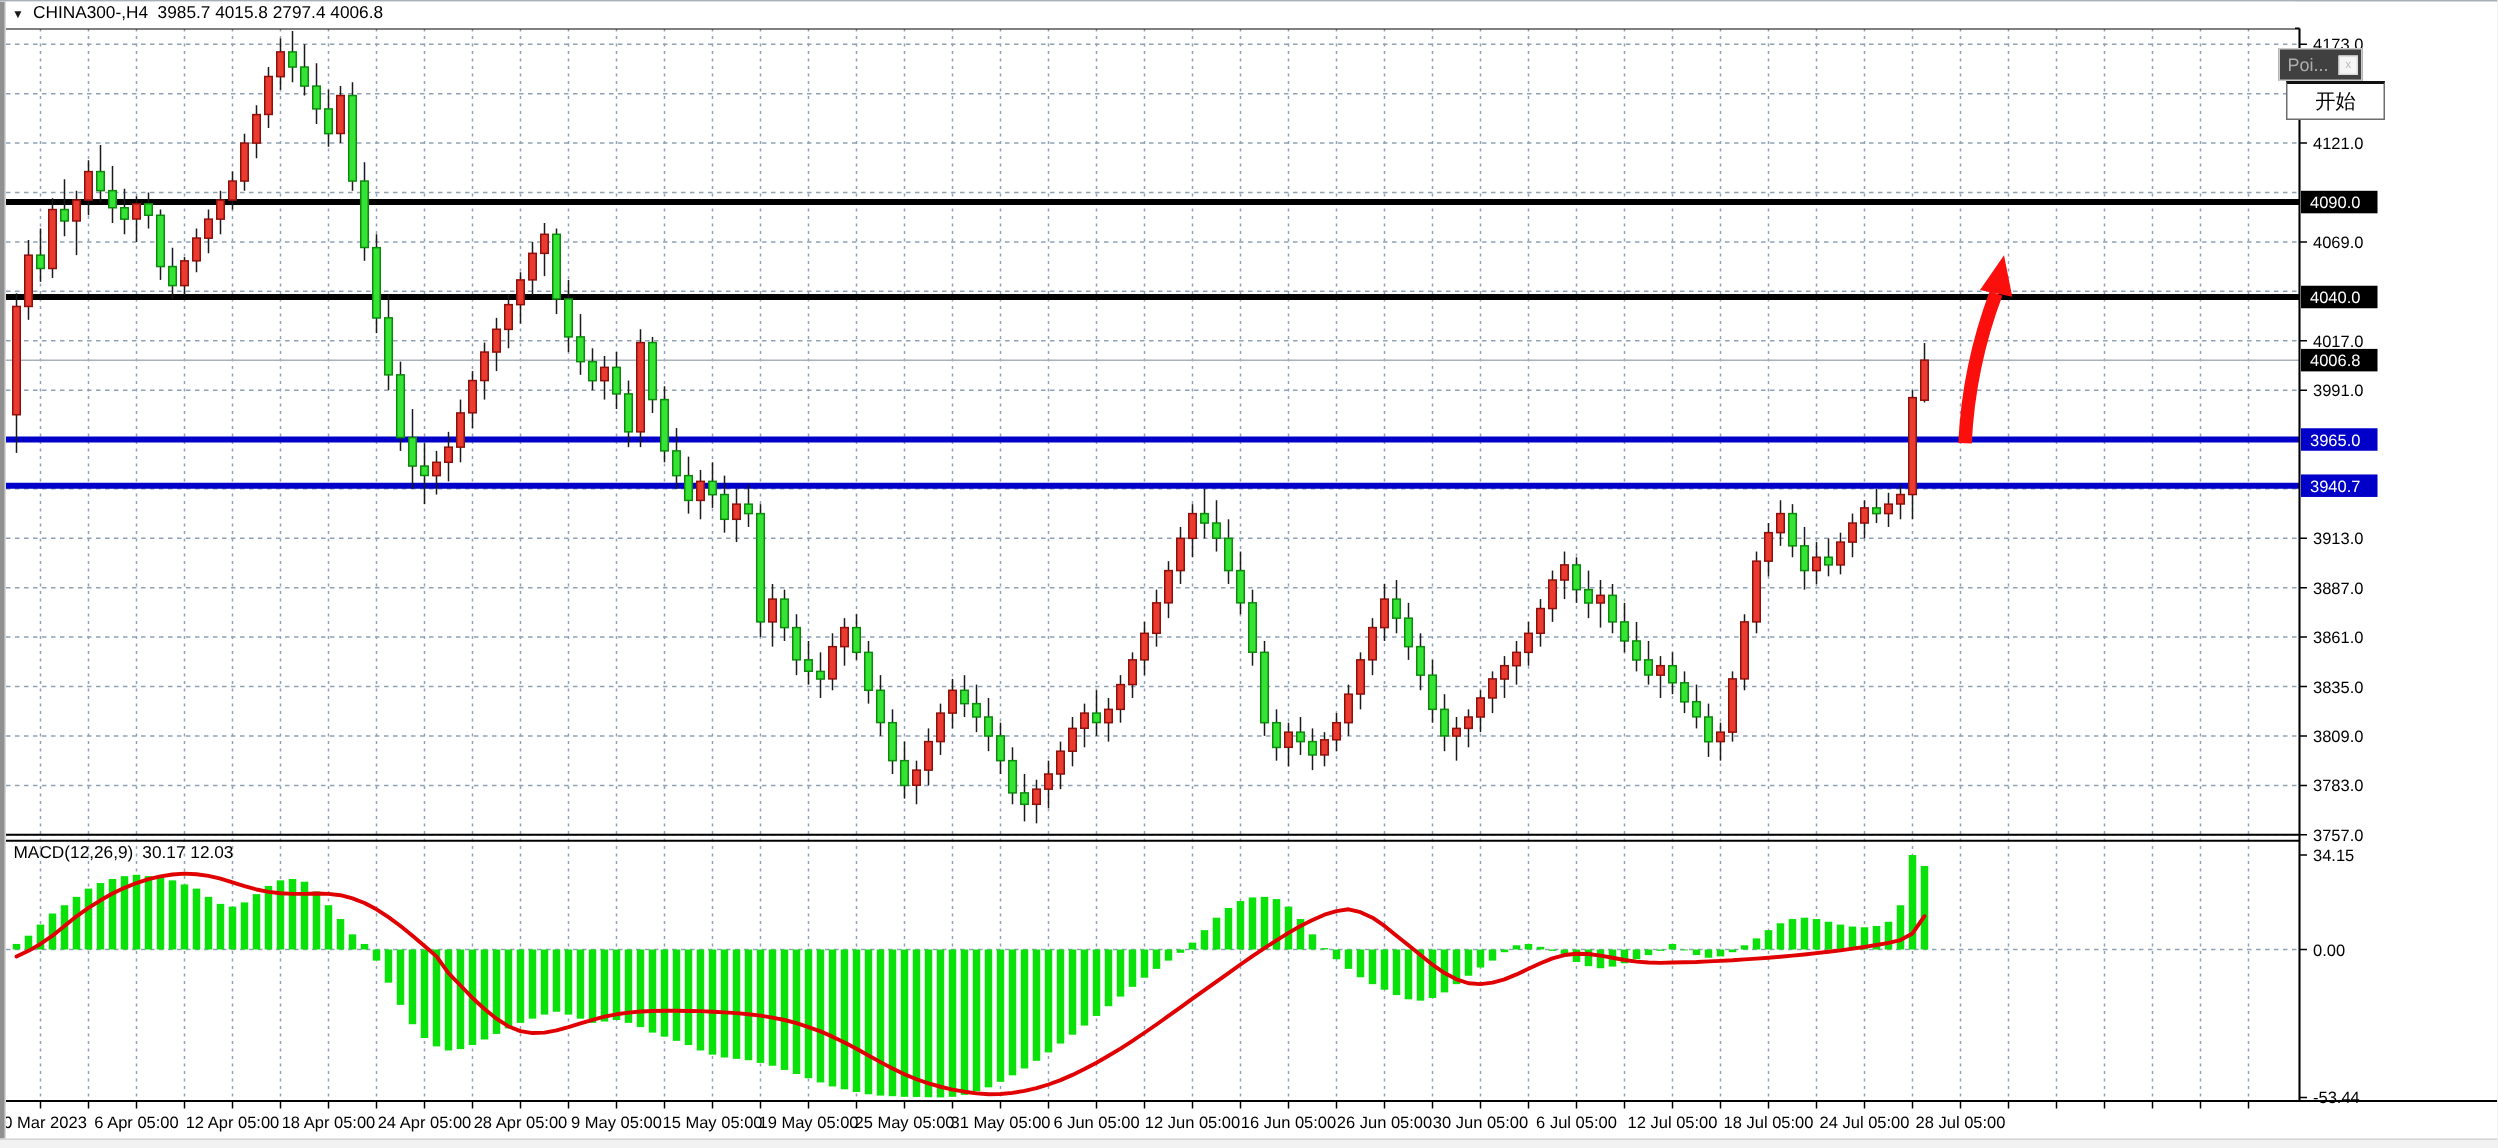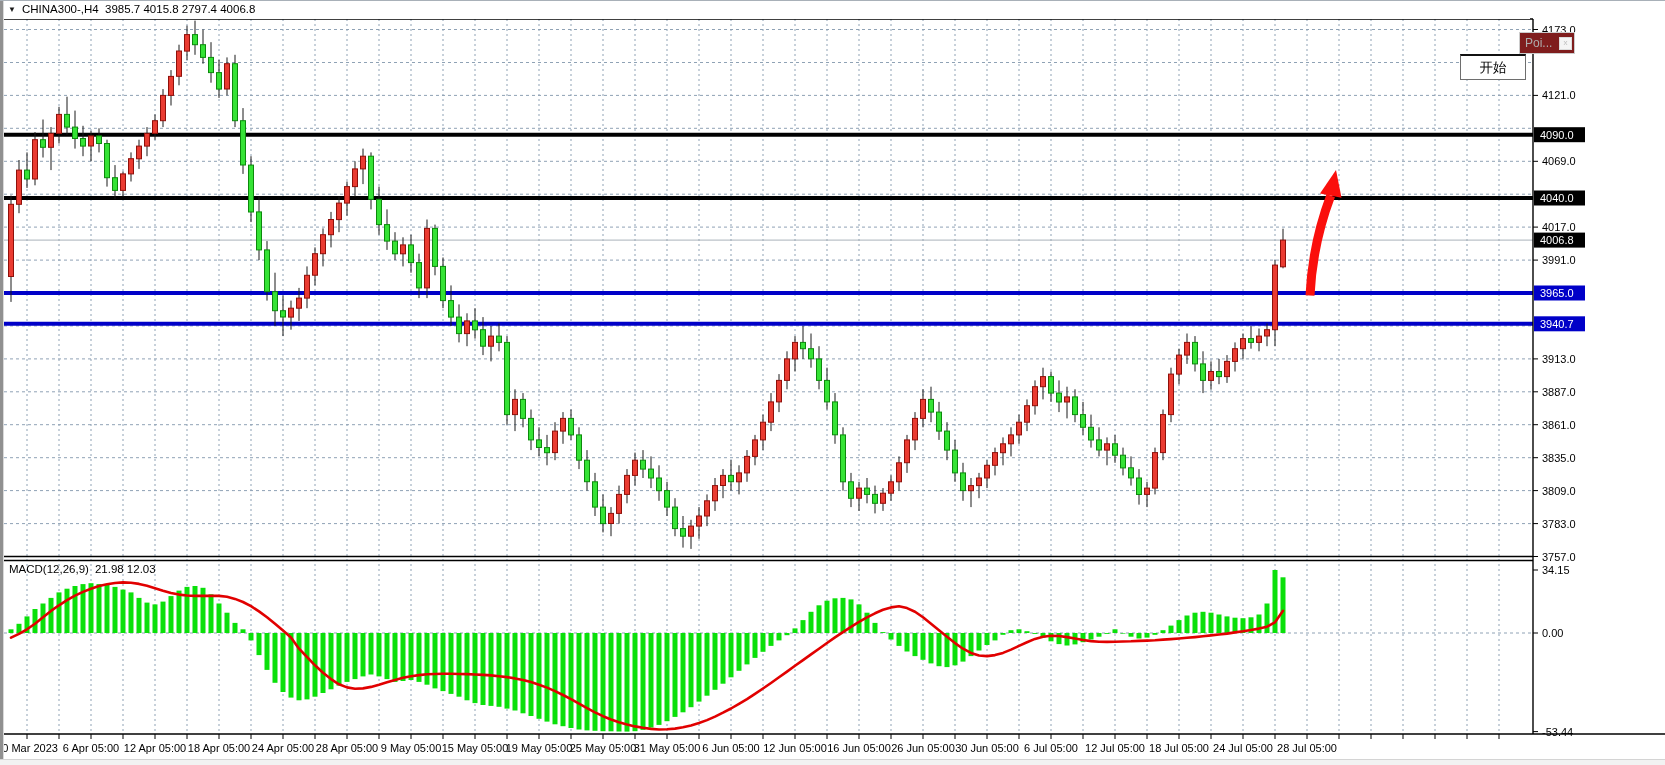--- a/index.html
+++ b/index.html
@@ -4,24 +4,24 @@
 <style>
 html,body{margin:0;padding:0;background:#e8e8e8}
 #app{position:relative;width:1665px;height:765px;background:#ffffff;font-family:"Liberation Sans",sans-serif;overflow:hidden;border-top:1px solid #a8b0b8}
 #chart-svg{position:absolute;left:0;top:0;display:block}
 .left-edge{position:absolute;left:0;top:0;width:3px;height:765px;background:#909090;border-right:1px solid #d9d9d9}
 .titlebar{position:absolute;left:0;top:0;width:1530px;height:18px;background:#fff}
 .title-drop{position:absolute;left:8px;top:4px;font-size:8px;color:#1a1a1a;line-height:10px}
 .title-text{position:absolute;left:22px;top:2px;font-size:11.5px;color:#000;white-space:pre}
 .macd-label{position:absolute;left:9px;top:562px;font-size:11.5px;color:#000}
 .macd-label .vals{margin-left:6px}
-.overlay{position:absolute;left:1519px;top:31px;width:56px;height:22px;background:#7f1d1d;border:1px solid #cccccc;display:flex;align-items:center;box-sizing:border-box}
+.overlay{position:absolute;left:1519px;top:31px;width:56px;height:22px;background:#404040;border:1px solid #cccccc;display:flex;align-items:center;box-sizing:border-box}
 .overlay-title{flex:1;color:#adadad;font-size:12px;padding-left:5px;overflow:hidden;white-space:nowrap}
 .overlay-close{width:11px;height:11px;margin-right:2px;background:#f5f5f5;border:1px solid #dcdcdc;color:#bdbdbd;font-size:8px;line-height:10px;text-align:center;cursor:pointer}
-.start-btn{position:absolute;left:1460px;top:53px;width:66px;height:26px;background:#ffffff;border:1px solid #6e6e6e;border-top:2px solid #111;font-family:"Liberation Sans",sans-serif;font-size:13.5px;color:#000;padding:0;cursor:pointer}
+.start-btn{position:absolute;left:1524px;top:53px;width:66px;height:26px;background:#ffffff;border:1px solid #6e6e6e;border-top:2px solid #111;font-family:"Liberation Sans",sans-serif;font-size:13.5px;color:#000;padding:0;cursor:pointer}
 .bottom-strip{position:absolute;left:0;top:758px;width:1665px;height:7px;background:#f2f2f2;border-top:1px solid #d4d4d4}
 svg text{font-family:"Liberation Sans",sans-serif}
 </style>
 </head>
 <body>
 
 <div id="app">
   <svg id="chart-svg" width="1665" height="765" viewBox="0 0 1665 765">
       <g>
         <line x1="27" y1="18" x2="27" y2="556" stroke="#8fa2b5" stroke-width="1" stroke-dasharray="2 3"></line>
@@ -1069,21 +1069,21 @@
         <text x="1307" y="751" font-size="11" fill="#000000" text-anchor="middle">28 Jul 05:00</text>
       </g>
     </svg>
 
   <div class="titlebar">
     <span class="title-drop">▼</span>
     <span class="title-text">CHINA300-,H4  3985.7 4015.8 2797.4 4006.8</span>
   </div>
 
   <div class="macd-label">
-    <span>MACD(12,26,9)</span><span class="vals">21.98 12.03</span>
+    <span>MACD(12,26,9)</span><span class="vals">30.17 12.03</span>
   </div>
 
   <div class="overlay">
     <span class="overlay-title">Poi...</span>
     <span class="overlay-close">x</span>
   </div>
   <button class="start-btn">开始</button>
 
   <div class="left-edge"></div>
   <div class="bottom-strip"></div>

